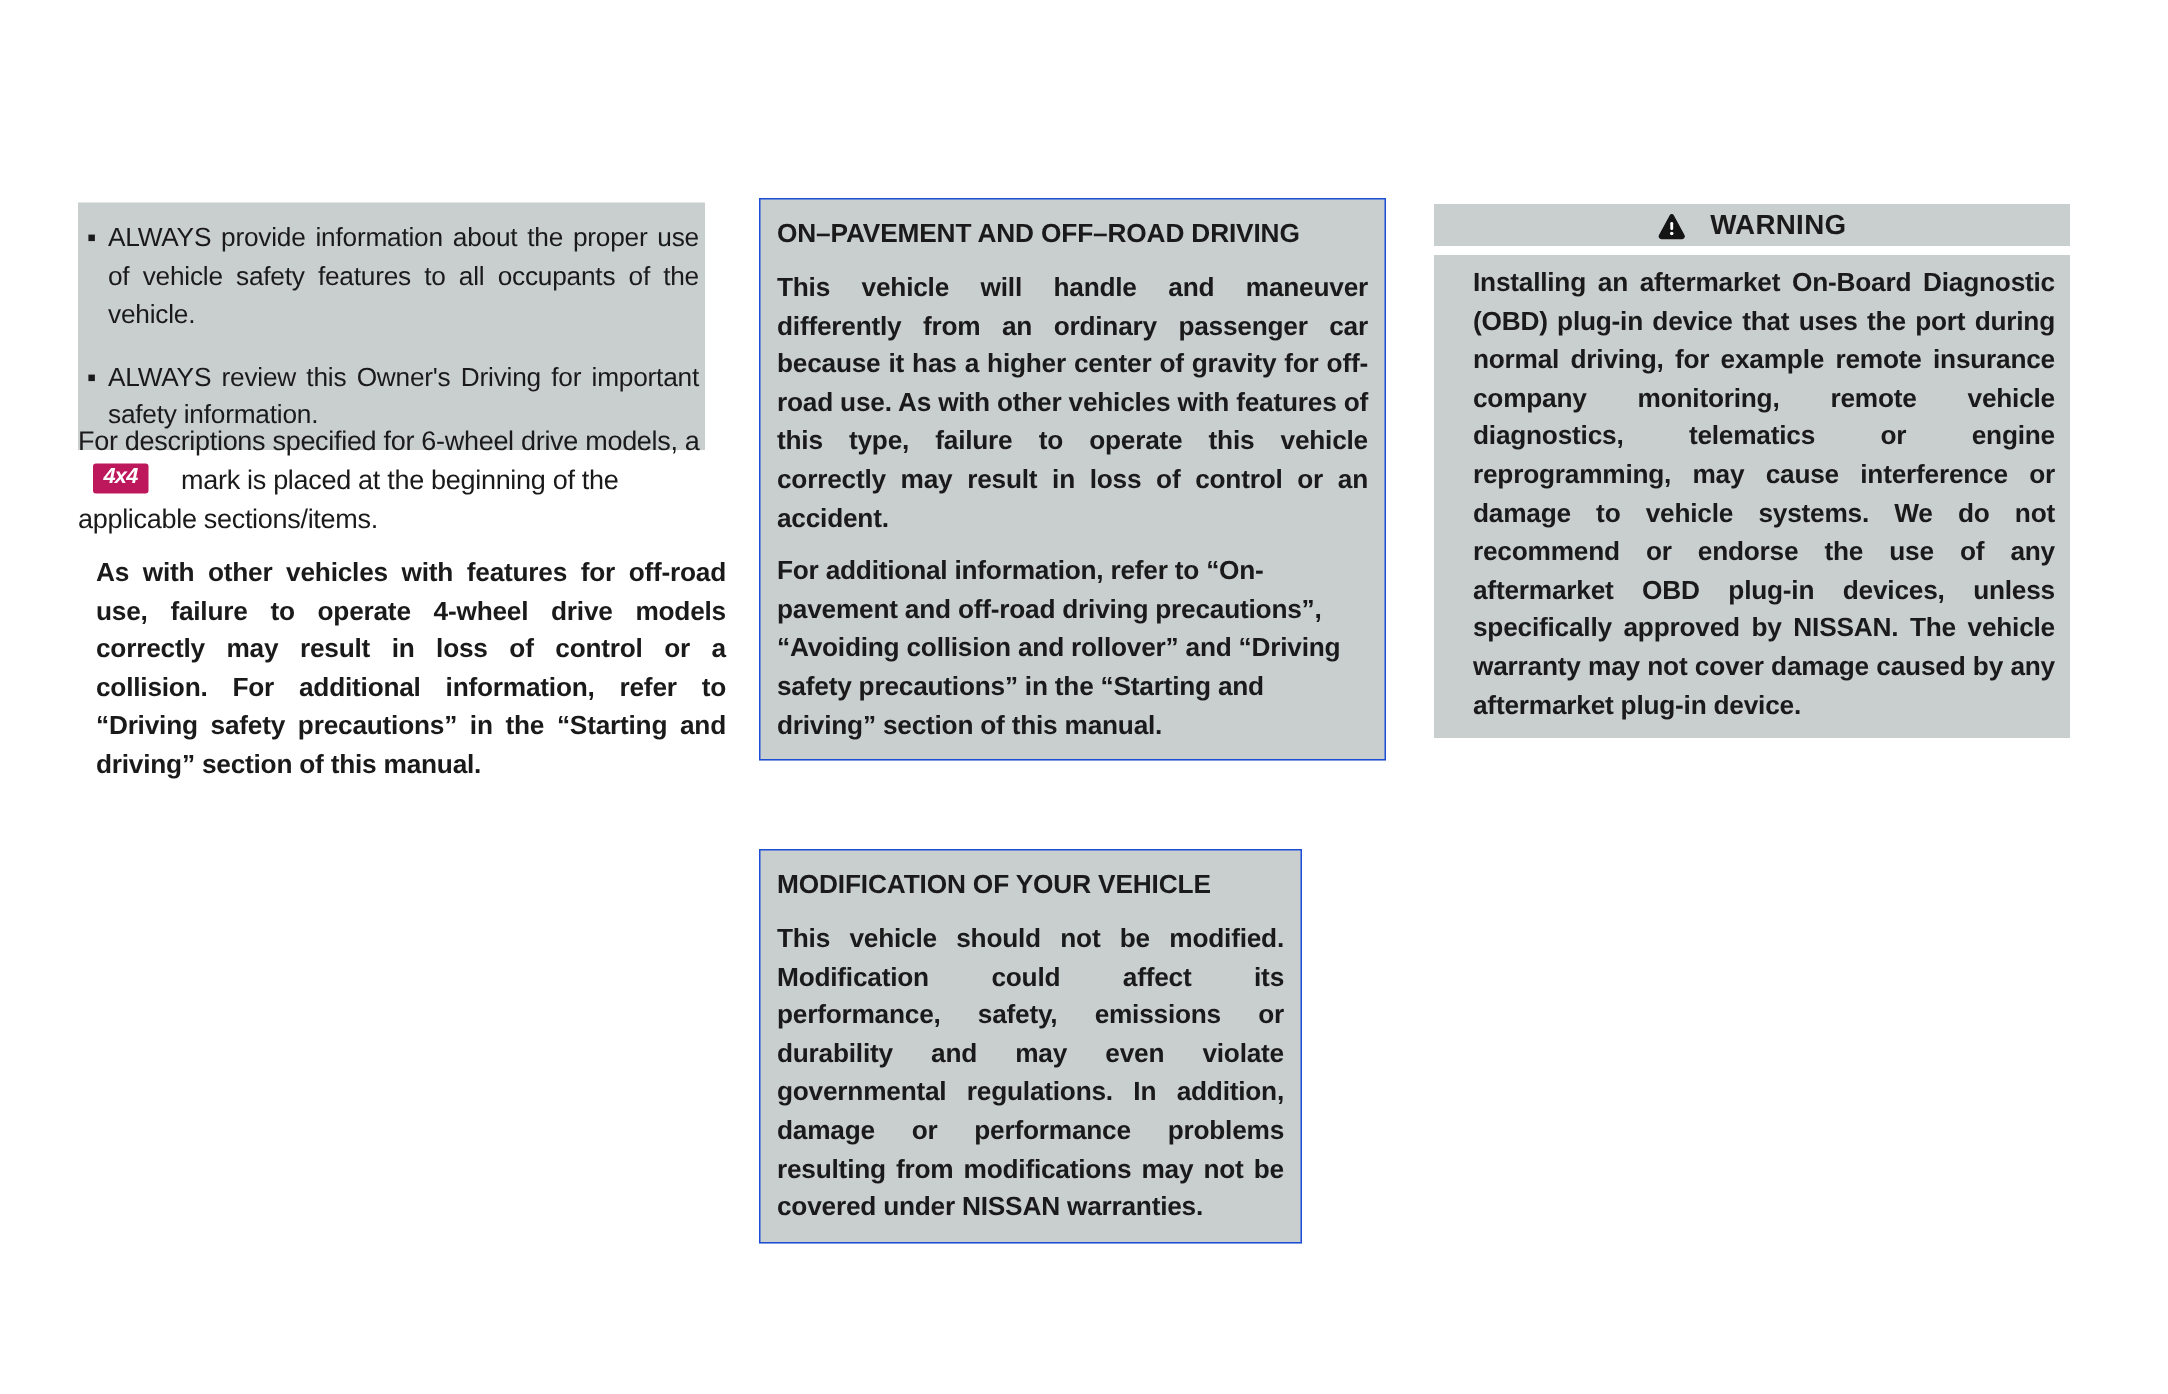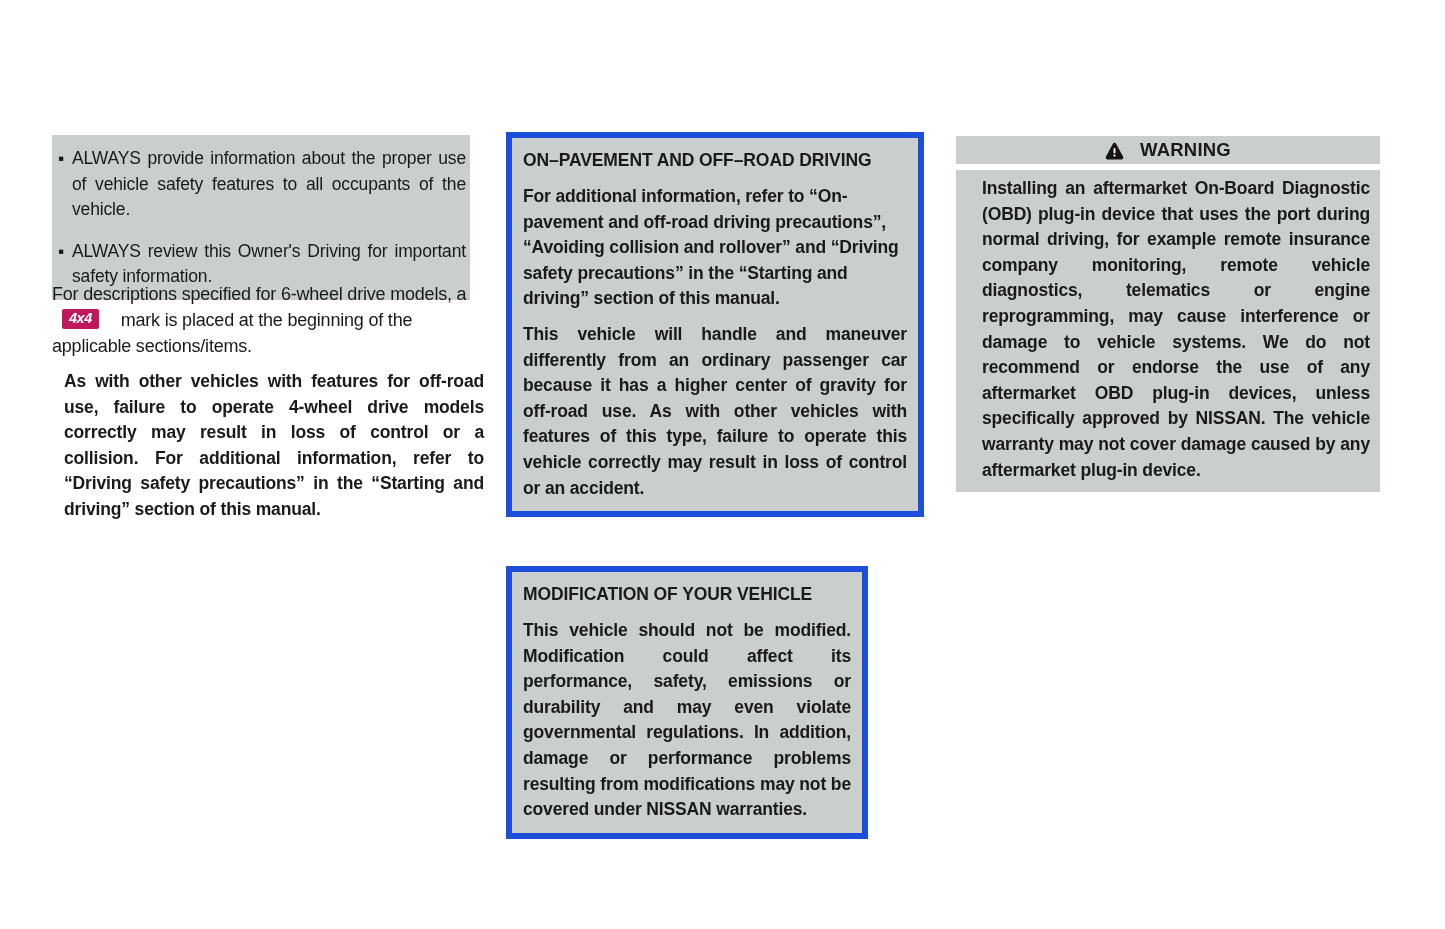--- a/index.html
+++ b/index.html
@@ -32,21 +32,21 @@
   #col-middle { left: 506px; width: 418px; }
   #col-right  { left: 956px; width: 424px; }
 
   
   .gray-block {
     background: #c9cece;
     box-sizing: border-box;
   }
   .bordered-block {
     background: #c9cece;
-    border: 6px solid #1d4ed8;
+    border: 1px solid #1d4ed8;
     box-sizing: border-box;
   }
 
   
   .body-bold {
     font-weight: bold;
     font-size: 17.5px;
     line-height: 25.6px;
     letter-spacing: -0.15px;
     text-align: justify;
@@ -206,22 +206,22 @@
     <p class="body-regular" id="left-4wd-note"><span>For descriptions specified for 6-wheel drive models, a</span><span class="badge-4x4">4x4</span><span>mark is placed at the beginning of the applicable sections/items.</span></p>
 
     <p class="body-bold" id="left-offroad-para">As with other vehicles with features for off-road use, failure to operate 4-wheel drive models correctly may result in loss of control or a collision. For additional information, refer to “Driving safety precautions” in the “Starting and driving” section of this manual.</p>
 
   </div>
 
   <div class="col" id="col-middle">
 
     <div class="bordered-block" id="box-on-pavement">
       <h2 class="heading">ON–PAVEMENT AND OFF–ROAD DRIVING</h2>
+      <p class="body-bold box-para">This vehicle will handle and maneuver differently from an ordinary passenger car because it has a higher center of gravity for off-road use. As with other vehicles with features of this type, failure to operate this vehicle correctly may result in loss of control or an accident.</p>
       <p class="body-bold box-para last-left">For additional information, refer to “On-pavement and off-road driving precautions”, “Avoiding collision and rollover” and “Driving safety precautions” in the “Starting and driving” section of this manual.</p>
-      <p class="body-bold box-para">This vehicle will handle and maneuver differently from an ordinary passenger car because it has a higher center of gravity for off-road use. As with other vehicles with features of this type, failure to operate this vehicle correctly may result in loss of control or an accident.</p>
     </div>
 
     <div class="bordered-block" id="box-modification">
       <h2 class="heading">MODIFICATION OF YOUR VEHICLE</h2>
       <p class="body-bold box-para">This vehicle should not be modified. Modification could affect its performance, safety, emissions or durability and may even violate governmental regulations. In addition, damage or performance problems resulting from modifications may not be covered under NISSAN warranties.</p>
     </div>
 
   </div>
 
   <div class="col" id="col-right">

